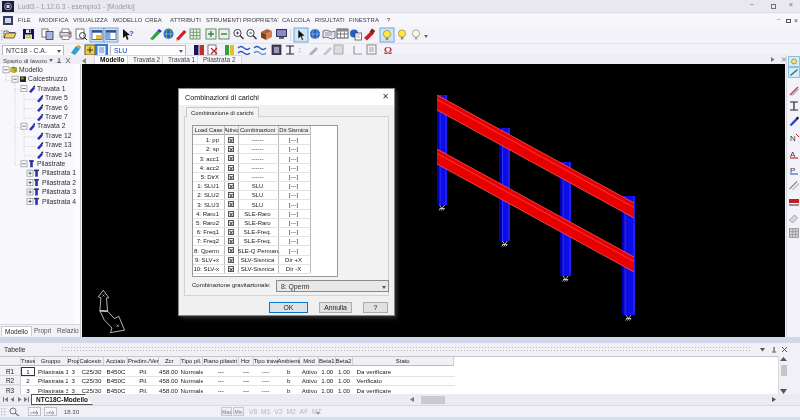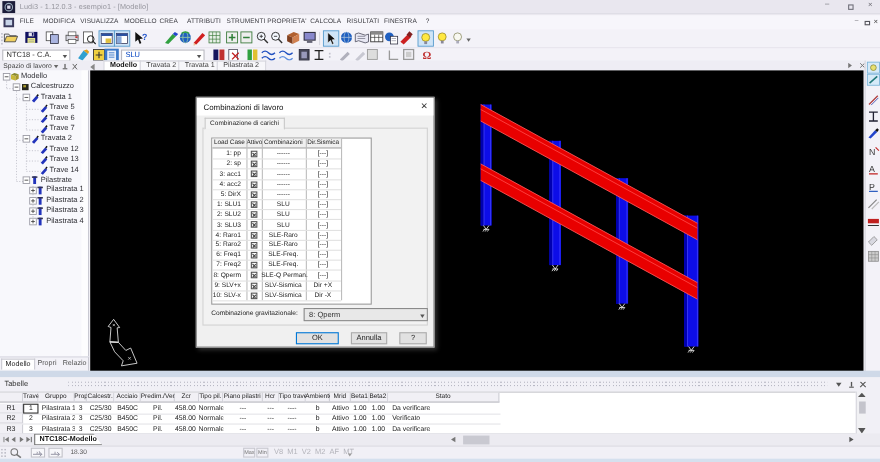--- a/index.html
+++ b/index.html
@@ -528,21 +528,21 @@
           <path d="M-4.5 3 L0.5 -2 L3.5 1 L-1.5 6 Z" fill="#d8d8e0" stroke="#888" stroke-width="0.7"></path>
         </g>
         <g transform="translate(7,178)">
           <rect x="-4.5" y="-4.5" width="9" height="9" fill="#ccc" stroke="#888" stroke-width="0.7"></rect>
           <path d="M-4.5 -1.5 H4.5 M-4.5 1.5 H4.5 M-1.5 -4.5 V4.5 M1.5 -4.5 V4.5" stroke="#888" stroke-width="0.5"></path>
         </g>
       </svg></div>
 
   <div id="dlg">
     <div id="dlgtitle">
-        <span>Combinazioni di lavoro</span>
+        <span>Combinazioni di carichi</span>
       </div>
     <span id="dlgx">✕</span>
     <div id="dlgtab">Combinazione di carichi</div>
     <div id="dlgpage"></div>
     <div id="ltbl">
         <div style="position:absolute;left:0;top:0;width:117px;height:9px;background:#f0f0f0;border-bottom:1px solid #a8a8a8"></div>
         <div class="lrow" style="top:1px;left:0px;width:31px;text-align:center;font-size:5.8px">Load Case</div>
         <div class="lrow" style="top:1px;left:31px;width:13.5px;text-align:center;font-size:5.8px">Attivo</div>
         <div class="lrow" style="top:1px;left:44.5px;width:40px;text-align:center;font-size:5.8px">Combinazioni</div>
         <div class="lrow" style="top:1px;left:84.5px;width:32.5px;text-align:center;font-size:5.8px">Dir.Sismica</div>

